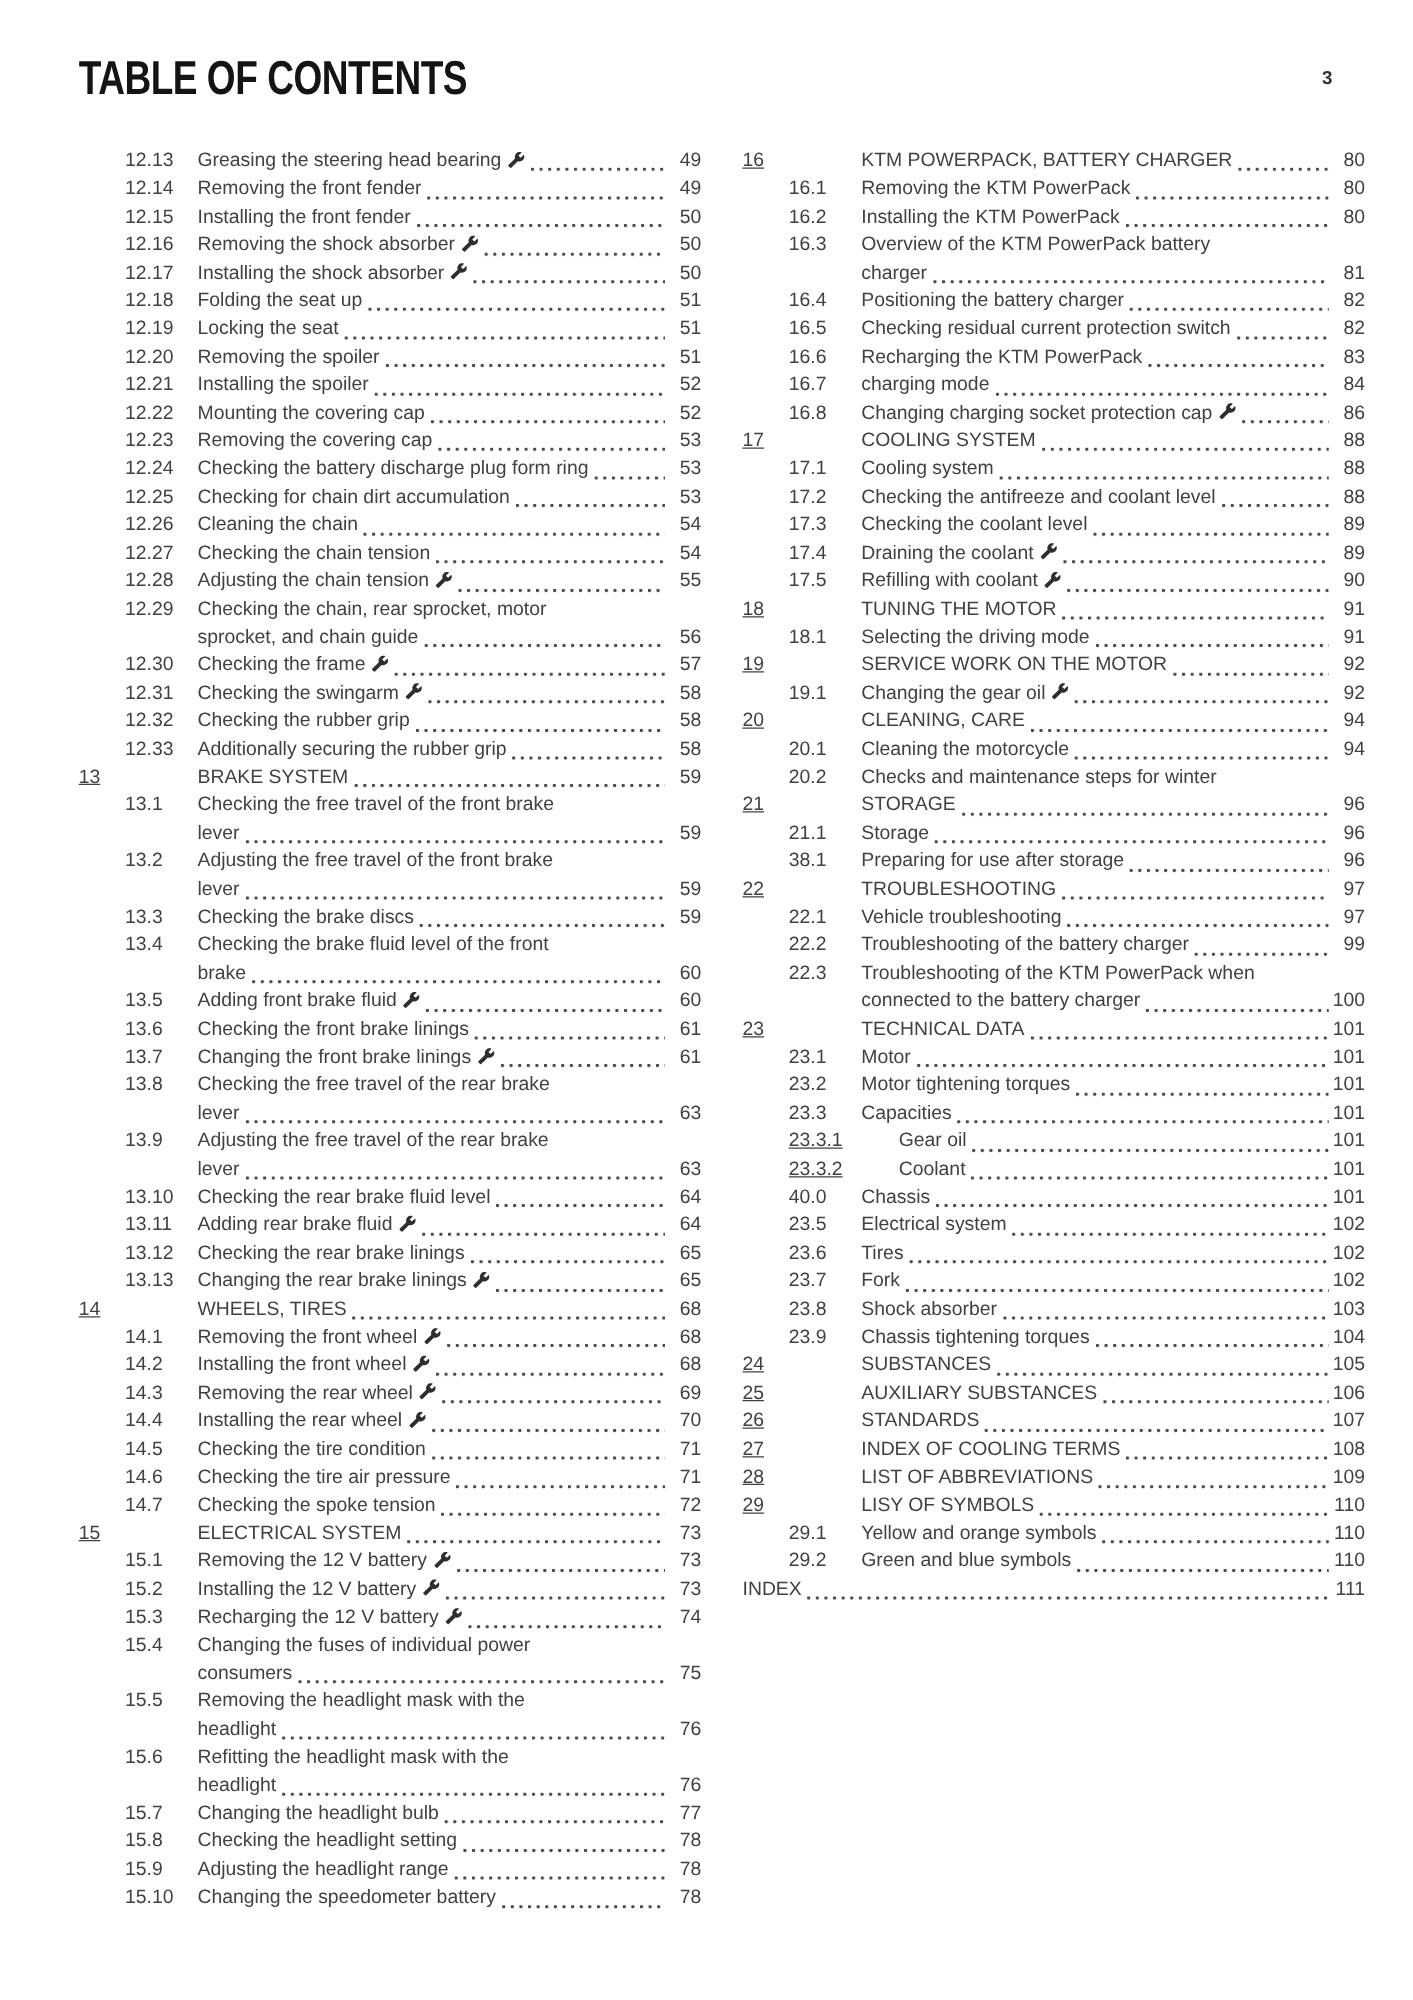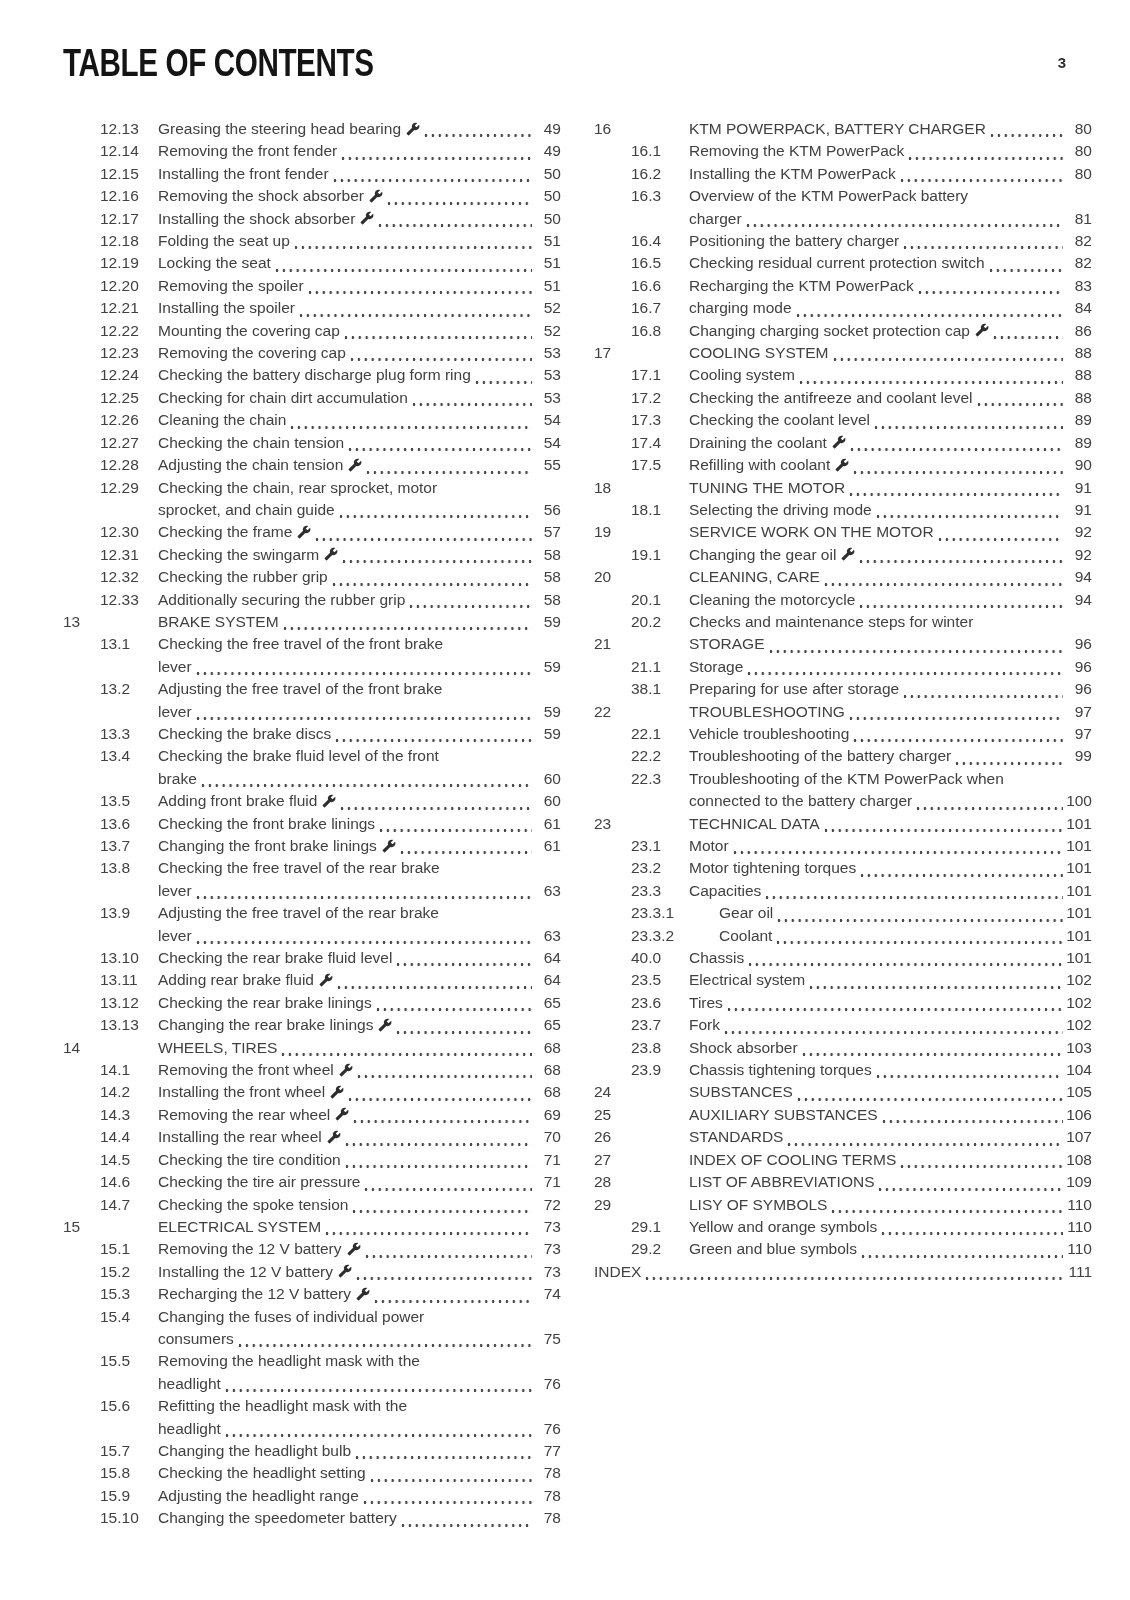--- a/index.html
+++ b/index.html
@@ -19,23 +19,23 @@
     transform: scaleX(0.78); transform-origin: left bottom;
     white-space: nowrap; padding-top: 4px;
   }
   .page-num { font-size: 15px; font-weight: 700; color: #303030; margin: 14px 26px 0 0; }
 
   .columns { display: flex; gap: 33px; margin-top: 36px; }
   .col { flex: 1 1 0; min-width: 0; }
 
   .row { display: flex; align-items: flex-start; font-size: 15.5px; line-height: 22.4px; cursor: default; }
   .row .num { flex: none; white-space: nowrap; }
-  .row.lvl0 .num { width: 95px; }
+  .row.lvl0 .num { width: 95px; text-decoration: underline; }
   .row.lvl1 .num { margin-left: 37px; width: 58px; }
-  .row.lvl2 .num { margin-left: 37px; width: 88px; }
+  .row.lvl2 .num { margin-left: 37px; width: 88px; text-decoration: underline; }
 
   .body { flex: 1 1 auto; min-width: 0; }
   .pre-line { white-space: nowrap; }
   .last-line { display: flex; align-items: flex-end; }
   .label { flex: 0 1 auto; white-space: nowrap; }
   .label .wrench { display: inline-block; width: 14px; height: 14px; margin-left: 5px; vertical-align: -1.5px; }
   .label .wrench svg { width: 14px; height: 14px; fill: #2e2e2e; display: block; }
 
   .leader {
     flex: 1 1 8px; min-width: 10px;

